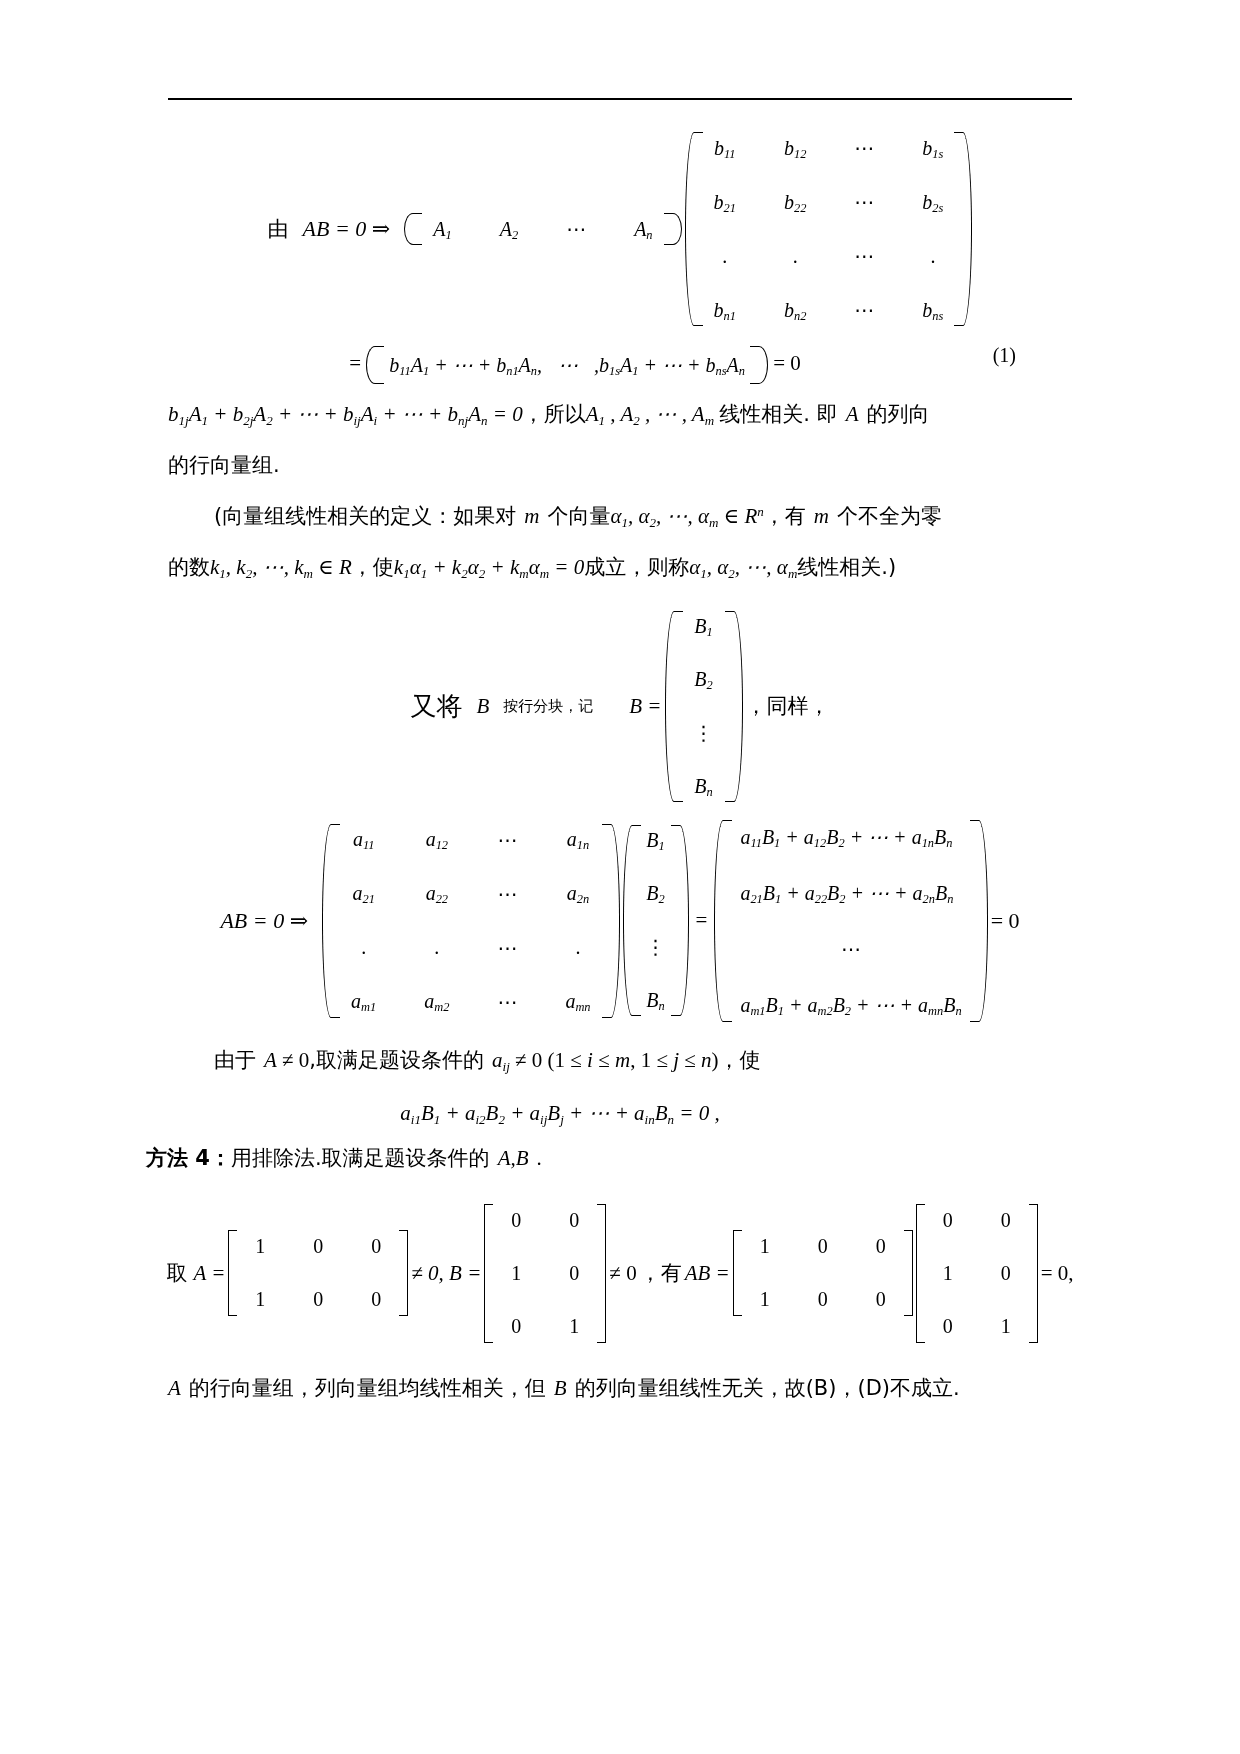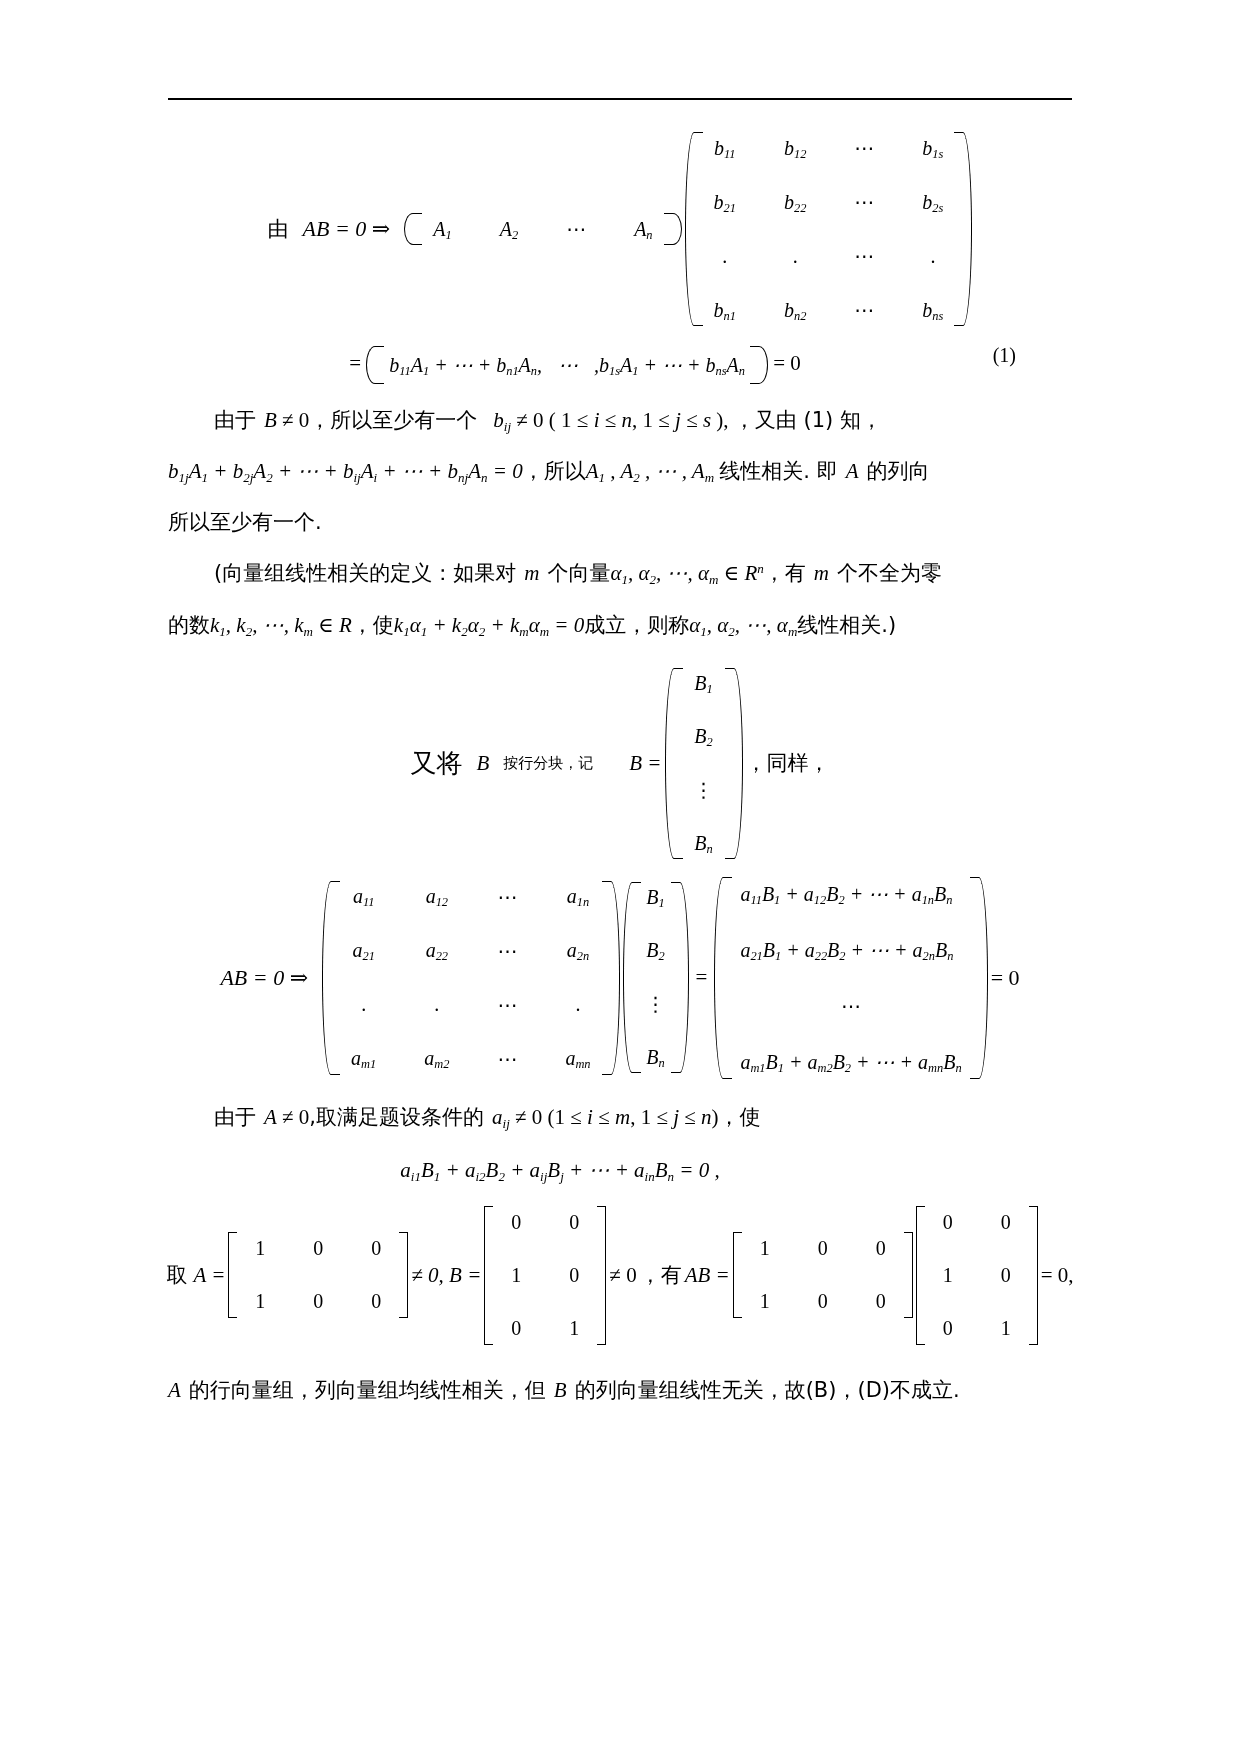--- a/index.html
+++ b/index.html
@@ -183,33 +183,27 @@
               <span class="mi"><i>b</i><sub>11</sub><i>A</i><sub>1</sub> + ⋯ + <i>b</i><sub><i>n</i>1</sub><i>A</i><sub><i>n</i></sub>,<span class="sp"></span>⋯<span class="sp"></span>,<i>b</i><sub>1<i>s</i></sub><i>A</i><sub>1</sub> + ⋯ + <i>b</i><sub><i>ns</i></sub><i>A</i><sub><i>n</i></sub></span>
             </span>
             <span class="paren rp"></span>
           </span>
           <span class="mo"> = 0</span>
         </span>
       </div>
       <span class="tag mn">(1)</span>
     </div>
 
-    <div class="para indent" style="margin-top:12px;">
-      <span class="cjk">由于</span><span class="sp-s"></span><span class="mi"><i>B</i></span>
-      <span class="mo">≠ 0</span><span class="cjk">，所以至少有一个</span><span class="sp"></span><span class="mi"><i>b</i><sub><i>ij</i></sub></span>
-      <span class="mo">≠ 0 ( 1 ≤ <i class="mi">i</i> ≤ <i class="mi">n</i>, 1 ≤ <i class="mi">j</i> ≤ <i class="mi">s</i> ),</span>
-      <span class="cjk">，又由 (1) 知，</span>
-    </div>
 
     <div class="para">
       <span class="mi"><i>b</i><sub>1<i>j</i></sub><i>A</i><sub>1</sub> + <i>b</i><sub>2<i>j</i></sub><i>A</i><sub>2</sub> + ⋯ + <i>b</i><sub><i>ij</i></sub><i>A</i><sub><i>i</i></sub> + ⋯ + <i>b</i><sub><i>nj</i></sub><i>A</i><sub><i>n</i></sub> = 0</span><span class="cjk">，所以</span><span class="mi"><i>A</i><sub>1</sub> , <i>A</i><sub>2</sub> , ⋯ , <i>A</i><sub><i>m</i></sub></span>
       <span class="cjk">线性相关. 即</span><span class="sp-s"></span><span class="mi"><i>A</i></span><span class="sp-s"></span><span class="cjk">的列向</span>
     </div>
     <div class="para">
-      <span class="cjk">所以至少有一个.</span>
+      <span class="cjk">的行向量组.</span>
     </div>
 
     <div class="para indent">
       <span class="cjk">(向量组线性相关的定义：如果对</span><span class="sp-s"></span><span class="mi"><i>m</i></span><span class="sp-s"></span><span class="cjk">个向量</span><span class="mi">α<sub>1</sub>, α<sub>2</sub>, ⋯, α<sub><i>m</i></sub> ∈ <i>R</i><sup><i>n</i></sup></span><span class="cjk">，有</span><span class="sp-s"></span><span class="mi"><i>m</i></span><span class="sp-s"></span><span class="cjk">个不全为零</span>
     </div>
     <div class="para">
       <span class="cjk">的数</span><span class="mi"><i>k</i><sub>1</sub>, <i>k</i><sub>2</sub>, ⋯, <i>k</i><sub><i>m</i></sub> ∈ <i>R</i></span><span class="cjk">，使</span><span class="mi"><i>k</i><sub>1</sub>α<sub>1</sub> + <i>k</i><sub>2</sub>α<sub>2</sub> + <i>k</i><sub><i>m</i></sub>α<sub><i>m</i></sub> = 0</span><span class="cjk">成立，则称</span><span class="mi">α<sub>1</sub>, α<sub>2</sub>, ⋯, α<sub><i>m</i></sub></span><span class="cjk">线性相关.)</span>
     </div>
 
     <div class="eqrow" style="margin-top:18px; justify-content:center;">
@@ -286,20 +280,23 @@
       <span class="cjk">由于</span><span class="sp-s"></span><span class="mi"><i>A</i></span>
       <span class="mo">≠ 0</span><span class="cjk">,取满足题设条件的</span><span class="sp-s"></span><span class="mi"><i>a</i><sub><i>ij</i></sub></span>
       <span class="mo">≠ 0 (1 ≤ <i class="mi">i</i> ≤ <i class="mi">m</i>, 1 ≤ <i class="mi">j</i> ≤ <i class="mi">n</i>)</span><span class="cjk">，使</span>
     </div>
 
     <div class="eqrow" style="margin-top:18px; padding-right:120px;">
       <span class="mi" style="font-size:21px;"><i>a</i><sub><i>i</i>1</sub><i>B</i><sub>1</sub> + <i>a</i><sub><i>i</i>2</sub><i>B</i><sub>2</sub> + <i>a</i><sub><i>ij</i></sub><i>B</i><sub><i>j</i></sub> + ⋯ + <i>a</i><sub><i>in</i></sub><i>B</i><sub><i>n</i></sub> = 0 ,</span>
     </div>
 
 
+    <div class="para" style="margin-left:-22px; margin-top:10px;">
+      <span class="cjk bold">方法 4：</span><span class="cjk">用排除法.取满足题设条件的</span><span class="sp-s"></span><span class="mi"><i>A</i>,<i>B</i></span><span class="sp-s"></span><span class="mo">.</span>
+    </div>
 
     <div class="eqrow" style="margin-top:22px;">
       <span class="cjk" style="font-size:21px;">取</span>
       <span class="sp-s"></span>
       <span class="mi" style="font-size:21px;"><i>A</i> =</span>
       <span class="matrix">
         <span class="brk lb"></span>
         <span class="mcells" style="grid-template-columns:repeat(3,auto);">
           <span class="mn">1</span>
             <span class="mn">0</span>

